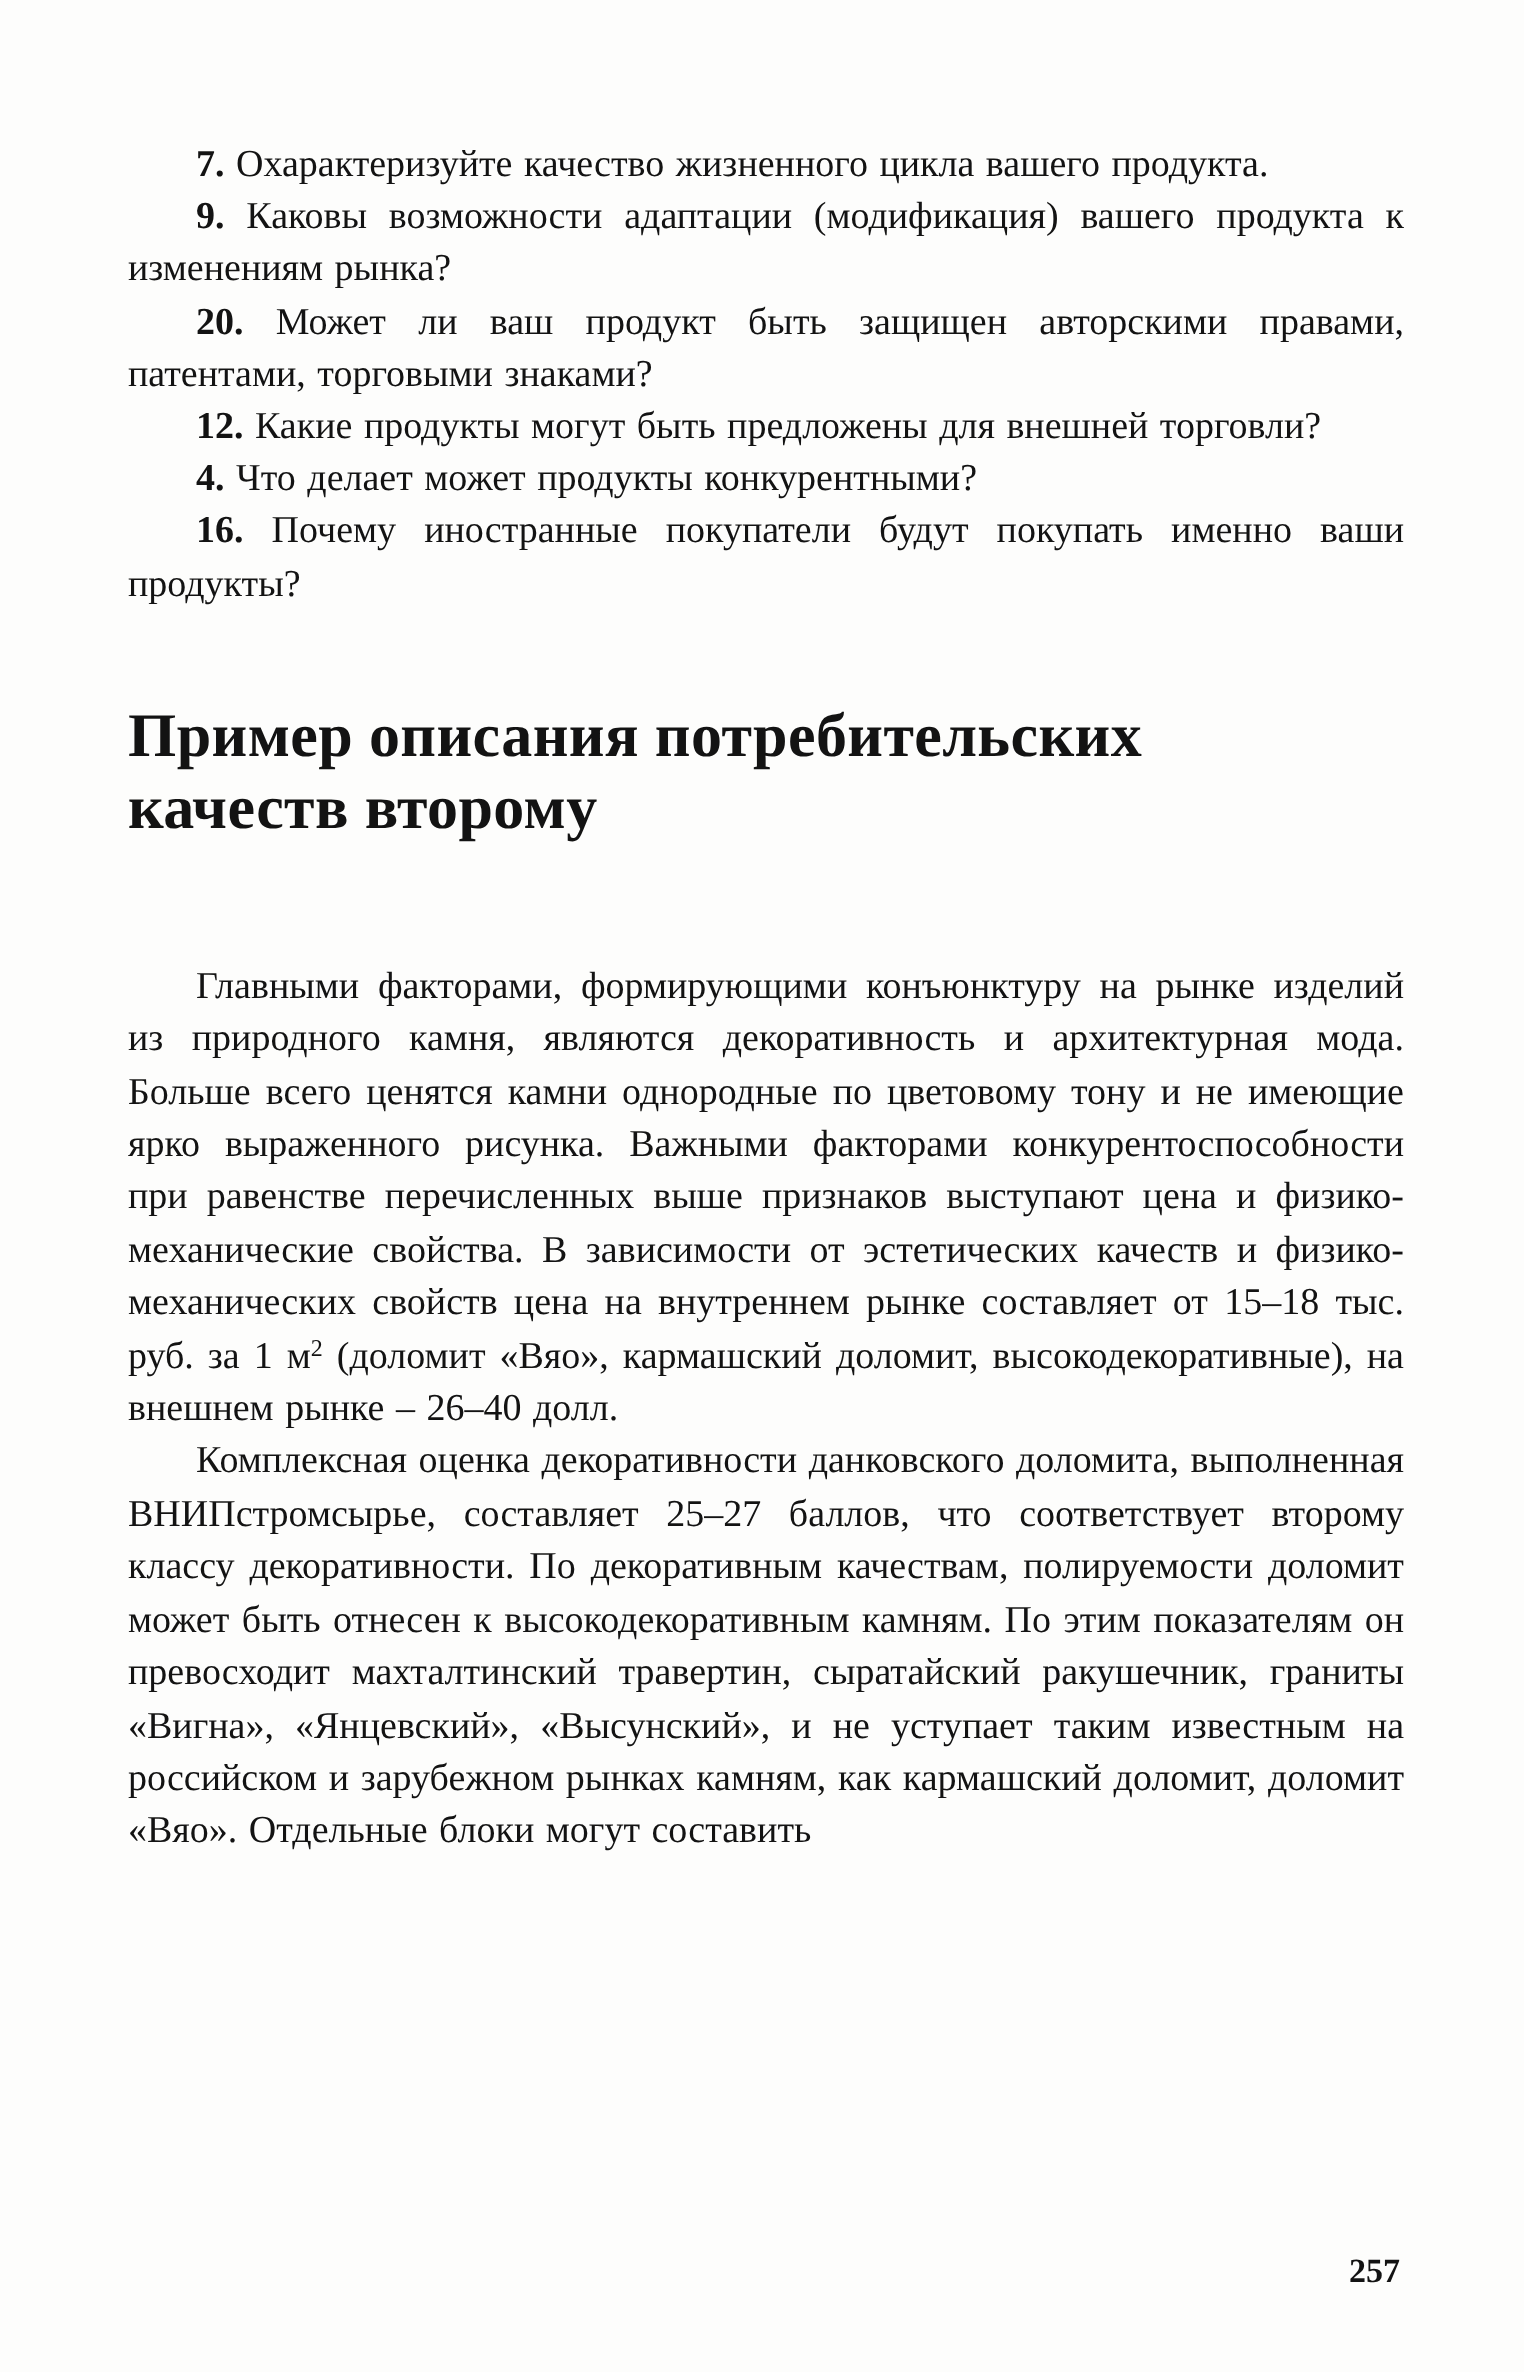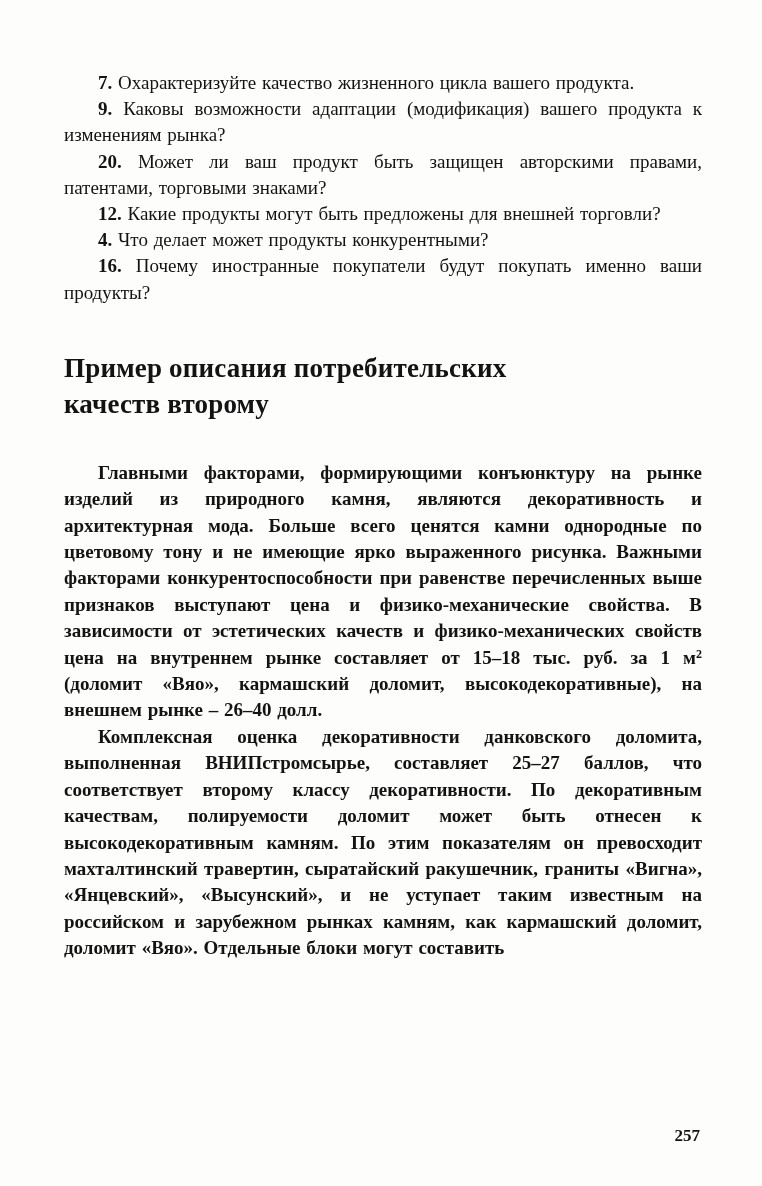--- a/index.html
+++ b/index.html
@@ -23,35 +23,34 @@
     font-size: 19px;
     line-height: 26.2px;
     text-align: justify;
     text-indent: 34px;
     hyphens: auto;
     word-spacing: 1px;
   }
   .qnum { font-weight: bold; }
   h1.section-heading {
     margin-top: 44px;
-    margin-bottom: 38px;
-    font-size: 27px;
+    margin-bottom: 59px;
+    font-size: 31px;
     line-height: 36px;
     font-weight: bold;
     letter-spacing: 0.2px;
   }
   .hline { display: block; }
   .body-para {
     font-size: 19px;
     line-height: 26.4px;
     text-align: justify;
     text-indent: 34px;
     hyphens: auto;
     word-spacing: 1px;
-    font-weight: bold;
   }
   sup.sq {
     font-size: 12px;
     line-height: 0;
     vertical-align: 6px;
   }
   .page-number {
     position: absolute;
     right: 62px;
     bottom: 40px;

